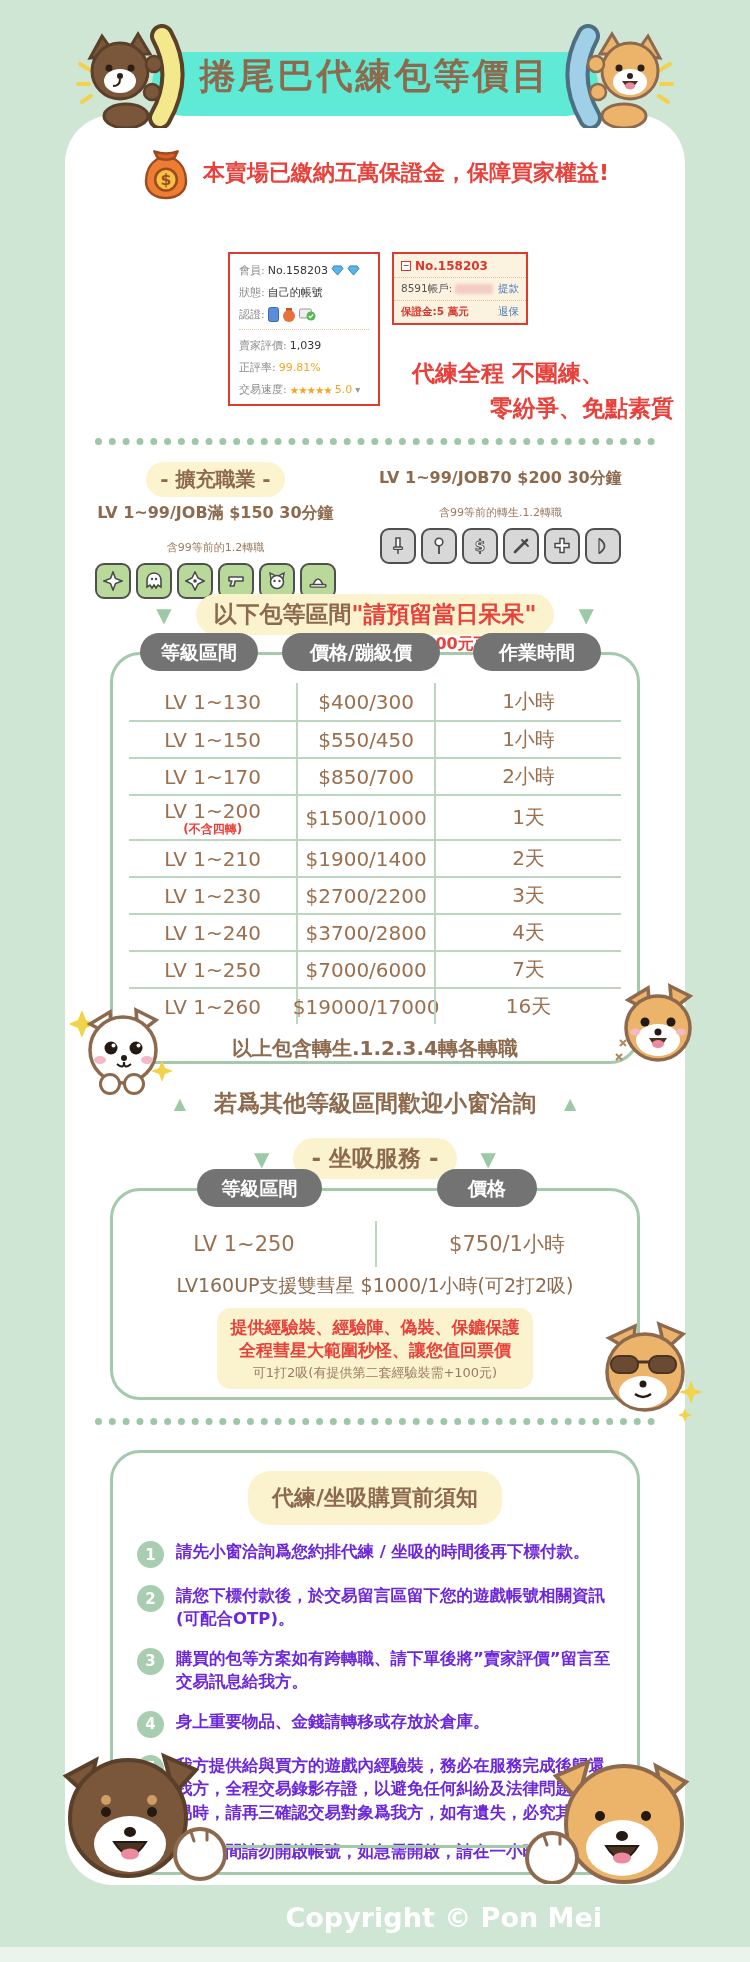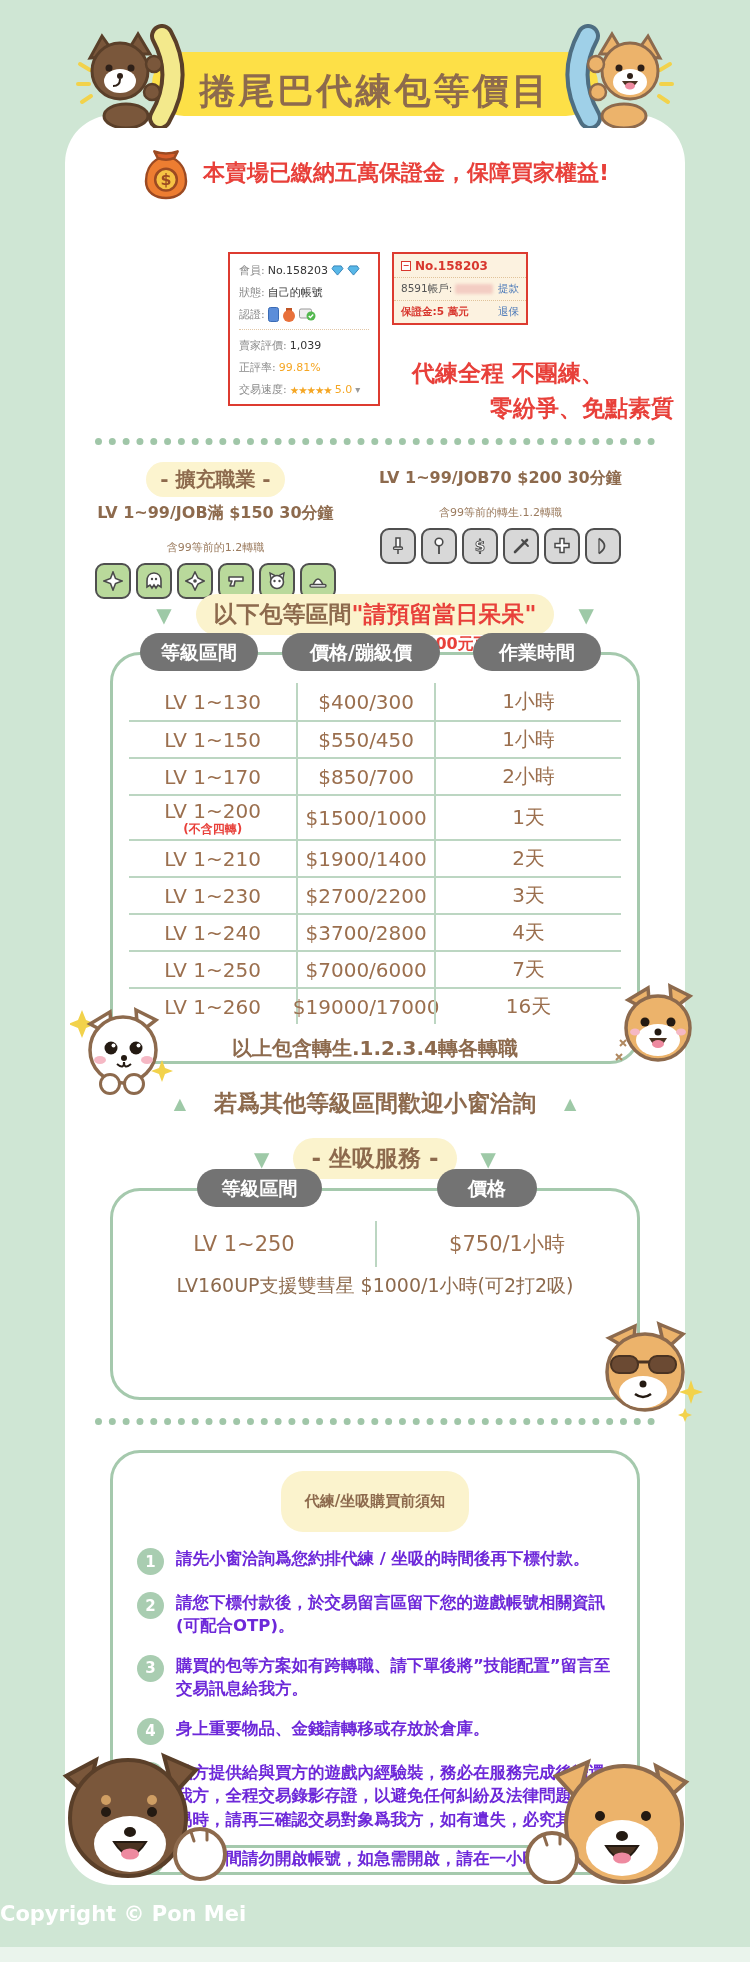--- a/index.html
+++ b/index.html
@@ -9,22 +9,22 @@
     background:#cfe6d4; overflow:hidden;
     font-family:"DejaVu Sans","Liberation Sans",sans-serif;
   }
   .bottom-strip { position:absolute; left:0; top:1947px; width:750px; height:15px; background:#eaf4ec; }
 
   
   .card { position:absolute; left:65px; top:115px; width:620px; height:1770px; background:#fff; border-radius:48px; }
 
   
   .title-pill {
-    position:absolute; left:152px; top:52px; width:446px; height:64px; background:#fde047;
-    border-radius:32px; display:flex; align-items:flex-end; justify-content:center; z-index:5;
+    position:absolute; left:152px; top:52px; width:446px; height:64px; background:#5eead4;
+    border-radius:32px; display:flex; align-items:flex-start; justify-content:center; z-index:5;
   }
   .title-text { font-size:36px; font-weight:bold; color:#8d6a4d; letter-spacing:3px; }
   .dog-abs { position:absolute; z-index:6; }
 
   
   .deposit-banner { position:absolute; left:0; top:146px; width:750px; display:flex; align-items:center; justify-content:center; gap:12px; z-index:2; }
   .deposit-banner .txt { font-size:22px; font-weight:bold; color:#e8403a; }
 
   
   .seller-box {
@@ -100,28 +100,28 @@
   .sit-row > div { display:flex; align-items:center; justify-content:center; font-size:21px; color:#9b6f4e; }
   .sit-row > div:nth-child(2) { border-left:2px solid #bcd6c2; }
   .sit-support { text-align:center; font-size:19px; color:#8d6a4d; margin-top:6px; }
   .sit-highlight { margin:9px auto 0; width:316px; background:#fbf3cd; border-radius:14px; padding:8px 4px 7px; text-align:center; }
   .hl-red { color:#e8403a; font-weight:bold; font-size:17px; line-height:1.35; }
   .hl-note { color:#9b7b5e; font-size:13px; margin-top:2px; }
 
   
   .notice-box { left:110px; top:1450px; width:530px; height:425px; padding:18px 24px 0; }
   .notice-title-wrap { text-align:center; }
-  .notice-title { display:inline-block; background:#fbf3cd; border-radius:22px; padding:21px 24px; font-size:15px; font-weight:bold; color:#8d6a4d; }
+  .notice-title { display:inline-block; background:#fbf3cd; border-radius:22px; padding:12px 24px; font-size:22px; font-weight:bold; color:#8d6a4d; }
   .notice-list { margin-top:15px; display:flex; flex-direction:column; gap:16px; }
   .notice-item { display:flex; gap:12px; align-items:flex-start; }
   .notice-num { flex:0 0 27px; height:27px; border-radius:50%; background:#a9cdb1; color:#fff; font-weight:bold; font-size:15px; display:flex; align-items:center; justify-content:center; margin-top:1px; }
   .notice-text { font-size:16.5px; color:#6d28d9; line-height:1.42;font-weight:bold; }
 
   .card-bottom-line { position:absolute; left:215px; top:1845px; width:320px; border-top:3px solid #a5c9ad; z-index:2; }
-  .copyright { position:absolute; left:0; top:1902px; width:602px; text-align:left; color:#fff; font-weight:bold; font-size:21px; z-index:2; }
+  .copyright { position:absolute; left:0; top:1902px; width:602px; text-align:right; color:#fff; font-weight:bold; font-size:27px; z-index:2; }
 </style>
 </head>
 <body>
 
 <div class="page">
 
   <div class="card"></div>
 
   <div class="title-pill">
     <span class="title-text">捲尾巴代練包等價目</span>
@@ -451,20 +451,25 @@
 
   <div class="hdr-pill" style="left:197px;top:1169px;width:125px">等級區間</div>
   <div class="hdr-pill" style="left:437px;top:1169px;width:100px">價格</div>
 
   <div class="green-frame sit-table">
     <div class="sit-row">
       <div>LV 1~250</div>
       <div>$750/1小時</div>
     </div>
     <div class="sit-support">LV160UP支援雙彗星 $1000/1小時(可2打2吸)</div>
+    <div class="sit-highlight">
+      <div class="hl-red">提供經驗裝、經驗陣、偽裝、保鑣保護</div>
+      <div class="hl-red">全程彗星大範圍秒怪、讓您值回票價</div>
+      <div class="hl-note">可1打2吸(有提供第二套經驗裝需+100元)</div>
+    </div>
   </div>
 
   <svg class="dog-abs" style="left:593px;top:1318px" width="112" height="112" viewBox="0 0 112 112">
     <polygon points="16,20 42,8 40,34" fill="#ecb36b" stroke="#8d6a4d" stroke-width="3.5"></polygon>
     <polygon points="66,6 90,16 72,32" fill="#ecb36b" stroke="#8d6a4d" stroke-width="3.5"></polygon>
     <circle cx="52" cy="54" r="38" fill="#ecb36b" stroke="#8d6a4d" stroke-width="3.5"></circle>
     <ellipse cx="50" cy="74" rx="24" ry="16" fill="#fff"></ellipse>
     <rect x="18" y="38" width="27" height="17" rx="8" fill="#6b4a33" stroke="#4a3322" stroke-width="2"></rect>
     <rect x="56" y="38" width="27" height="17" rx="8" fill="#6b4a33" stroke="#4a3322" stroke-width="2"></rect>
     <line x1="45" y1="44" x2="56" y2="44" stroke="#4a3322" stroke-width="3"></line>
@@ -484,21 +489,21 @@
       <div class="notice-item">
         <span class="notice-num">1</span>
         <span class="notice-text">請先小窗洽詢爲您約排代練 / 坐吸的時間後再下標付款。</span>
       </div>
       <div class="notice-item">
         <span class="notice-num">2</span>
         <span class="notice-text">請您下標付款後，於交易留言區留下您的遊戲帳號相關資訊(可配合OTP)。</span>
       </div>
       <div class="notice-item">
         <span class="notice-num">3</span>
-        <span class="notice-text">購買的包等方案如有跨轉職、請下單後將”技能配置”留言至交易訊息給我方。</span>
+        <span class="notice-text">購買的包等方案如有跨轉職、請下單後將”賣家評價”留言至交易訊息給我方。</span>
       </div>
       <div class="notice-item">
         <span class="notice-num">4</span>
         <span class="notice-text">身上重要物品、金錢請轉移或存放於倉庫。</span>
       </div>
       <div class="notice-item">
         <span class="notice-num">5</span>
         <span class="notice-text">我方提供給與買方的遊戲內經驗裝，務必在服務完成後歸還我方，全程交易錄影存證，以避免任何糾紛及法律問題。交易時，請再三確認交易對象爲我方，如有遺失，必究其責。</span>
       </div>
       <div class="notice-item">

